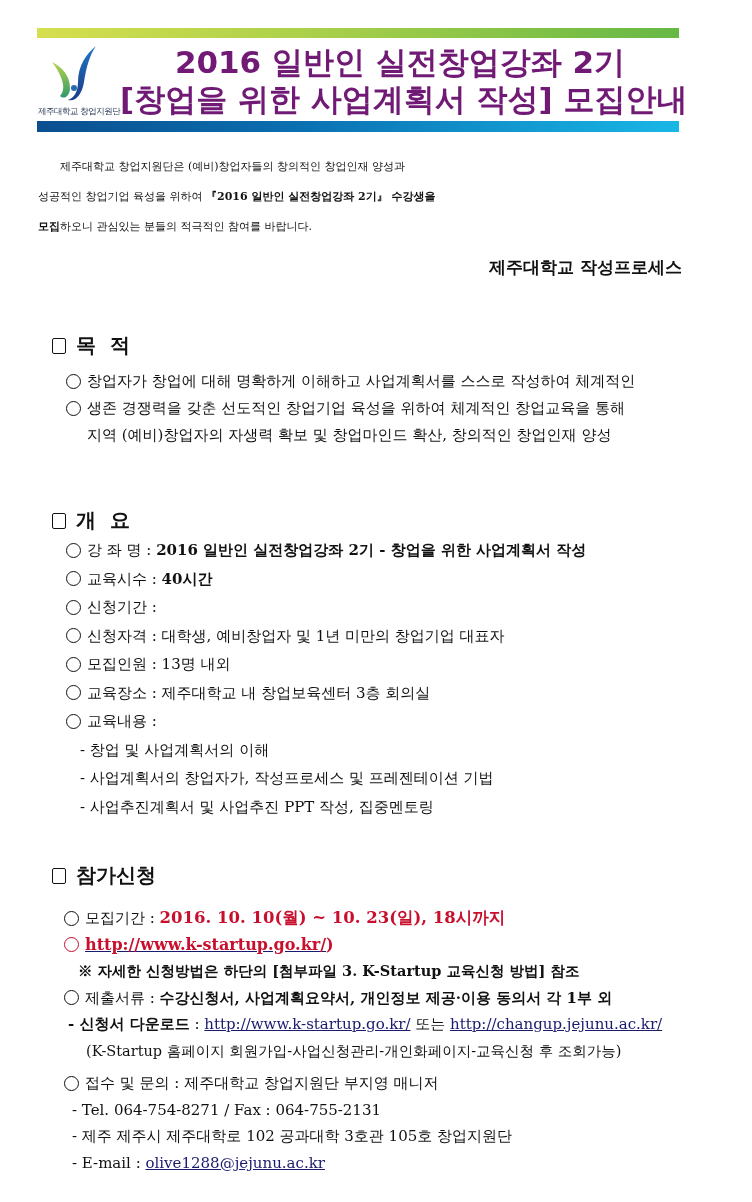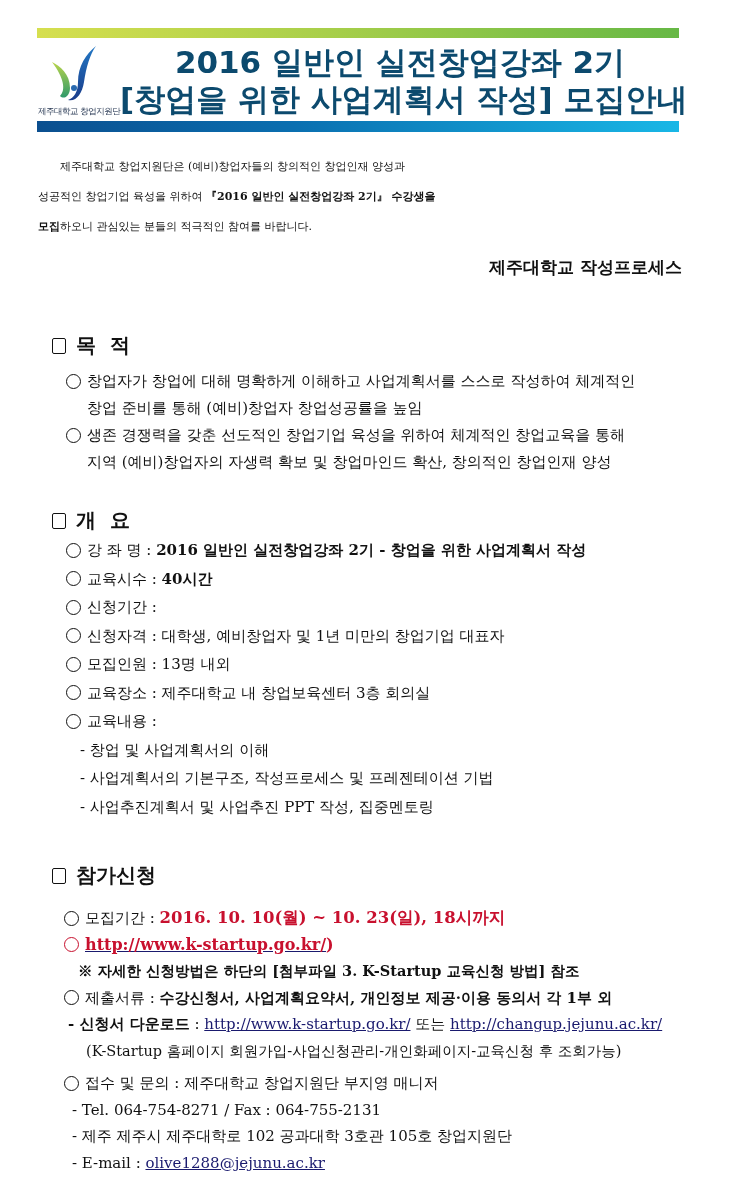--- a/index.html
+++ b/index.html
@@ -10,21 +10,21 @@
     background: linear-gradient(90deg, #d6df4f 0%, #a8cf4a 45%, #66b845 100%); }
   .bar-bottom { position: absolute; left: 37px; top: 121px; width: 642px; height: 11px;
     background: linear-gradient(90deg, #0b4f8f 0%, #0a6fb0 40%, #19b7e6 100%); }
 
   .logo { position: absolute; left: 38px; top: 44px; width: 76px; height: 78px; }
   .logo svg { position: absolute; left: 12px; top: 0; }
   .logo-text { position: absolute; left: 0; top: 62px; font-family: "DejaVu Sans", sans-serif;
     font-size: 8.5px; color: #2a3a55; white-space: nowrap; letter-spacing: -0.5px; }
 
   .title { position: absolute; left: 120px; top: 44px; width: 560px; text-align: center;
-    font-family: "DejaVu Sans", "Liberation Sans", sans-serif; font-weight: bold; color: #0c4a6e;
+    font-family: "DejaVu Sans", "Liberation Sans", sans-serif; font-weight: bold; color: #701a75;
     font-size: 31px; line-height: 37px; letter-spacing: 0px; }
   .title div { white-space: nowrap; }
 
   .intro { position: absolute; left: 38px; top: 152px; width: 645px; font-size: 11px;
     line-height: 30px; text-align: justify; }
   .intro p { white-space: nowrap; }
   .intro b { font-weight: bold; }
   .signature { position: absolute; left: 38px; top: 256px; width: 644px; text-align: right;
     font-size: 17px; font-weight: bold; }
 
@@ -85,21 +85,20 @@
 
 <div class="sec-head" style="top:332px;">
   <span class="box"></span>
   <span style="white-space:pre;">목  적</span>
 </div>
 <div class="list" style="top:368px; line-height:27px;">
   <div class="item">
       <span class="circ"></span>
       <span>창업자가 창업에 대해 명확하게 이해하고 사업계획서를 스스로 작성하여 체계적인</span>
     </div>
-  <div class="cont">창업 준비를 통해 (예비)창업자 창업성공률을 높임</div>
   <div class="item">
       <span class="circ"></span>
       <span>생존 경쟁력을 갖춘 선도적인 창업기업 육성을 위하여 체계적인 창업교육을 통해</span>
     </div>
   <div class="cont">지역 (예비)창업자의 자생력 확보 및 창업마인드 확산, 창의적인 창업인재 양성</div>
 </div>
 
 <div class="sec-head" style="top:507px;">
   <span class="box"></span>
   <span style="white-space:pre;">개  요</span>
@@ -132,21 +131,21 @@
   <div class="item">
       <span class="circ"></span>
       <span style="white-space:pre;">교육장소 : </span>
       <span>제주대학교 내 창업보육센터 3층 회의실</span>
     </div>
   <div class="item">
       <span class="circ"></span>
       <span style="white-space:pre;">교육내용 : </span>
     </div>
   <div class="dash">- 창업 및 사업계획서의 이해</div>
-  <div class="dash">- 사업계획서의 기본구조, 작성프로세스 및 프레젠테이션 기법</div>
+  <div class="dash">- 사업계획서의 창업자가, 작성프로세스 및 프레젠테이션 기법</div>
   <div class="dash">- 사업추진계획서 및 사업추진 PPT 작성, 집중멘토링</div>
 </div>
 
 <div class="sec-head" style="top:862px;">
   <span class="box"></span>
   <span>참가신청</span>
 </div>
 <div class="list" style="top:905px; left:64px; line-height:26.5px;">
   <div class="item">
       <span class="circ"></span>

